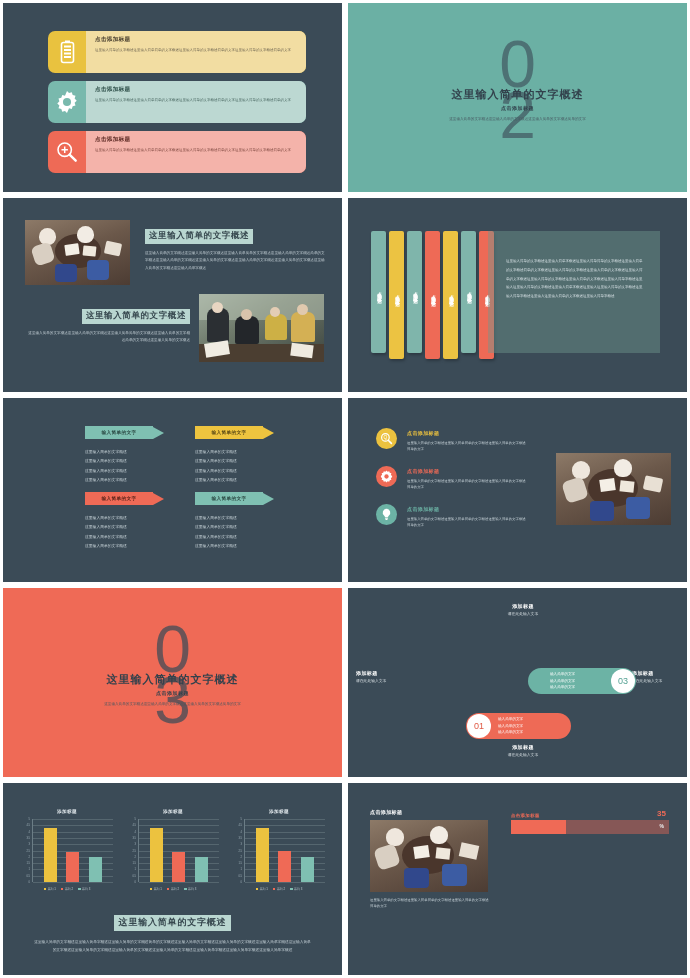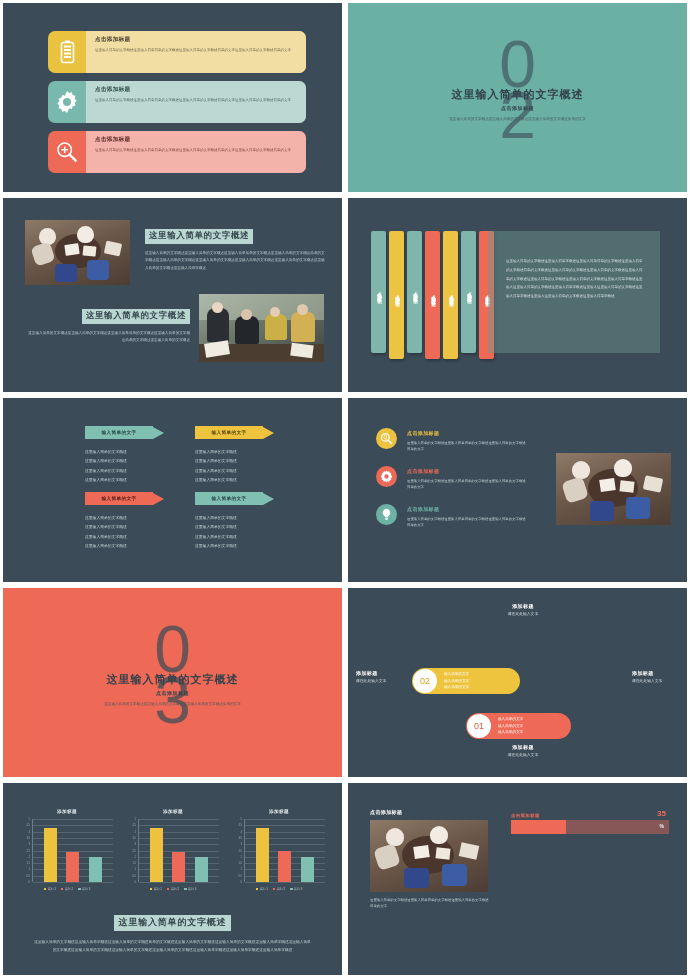--- a/index.html
+++ b/index.html
@@ -412,32 +412,32 @@
 
     <div class="cap" style="position:absolute;left:130px;top:15px;width:90px;">
       <b>添加标题</b>
         <i>请在此处输入文本</i>
     </div>
 
     <div class="cap" style="position:absolute;left:8px;top:82px;width:58px;text-align:left;">
       <b>添加标题</b>
         <i>请在此处输入文本</i>
     </div>
-    <div class="pill p-yellow" style="position:absolute;left:64px;top:80px;width:108px;">
-      <div class="num" style="position:absolute;left:1px;top:1px;">02</div>
-      <div class="ptxt" style="margin-left:32px;">
+
+    <div class="cap" style="position:absolute;left:284px;top:82px;width:58px;text-align:left;">
+      <b>添加标题</b>
+        <i>请在此处输入文本</i>
+    </div>
+    <div class="pill p-teal" style="position:absolute;left:180px;top:80px;width:108px;">
+      <div class="ptxt" style="margin-left:22px;">
         <div>输入简单的文字</div>
         <div>输入简单的文字</div>
         <div>输入简单的文字</div>
       </div>
-    </div>
-
-    <div class="cap" style="position:absolute;left:284px;top:82px;width:58px;text-align:left;">
-      <b>添加标题</b>
-        <i>请在此处输入文本</i>
+      <div class="num" style="position:absolute;right:1px;top:1px;">03</div>
     </div>
 
     <div class="pill p-red" style="position:absolute;left:118px;top:125px;width:105px;">
       <div class="num" style="position:absolute;left:1px;top:1px;">01</div>
       <div class="ptxt" style="margin-left:32px;">
         <div>输入简单的文字</div>
         <div>输入简单的文字</div>
         <div>输入简单的文字</div>
       </div>
     </div>

